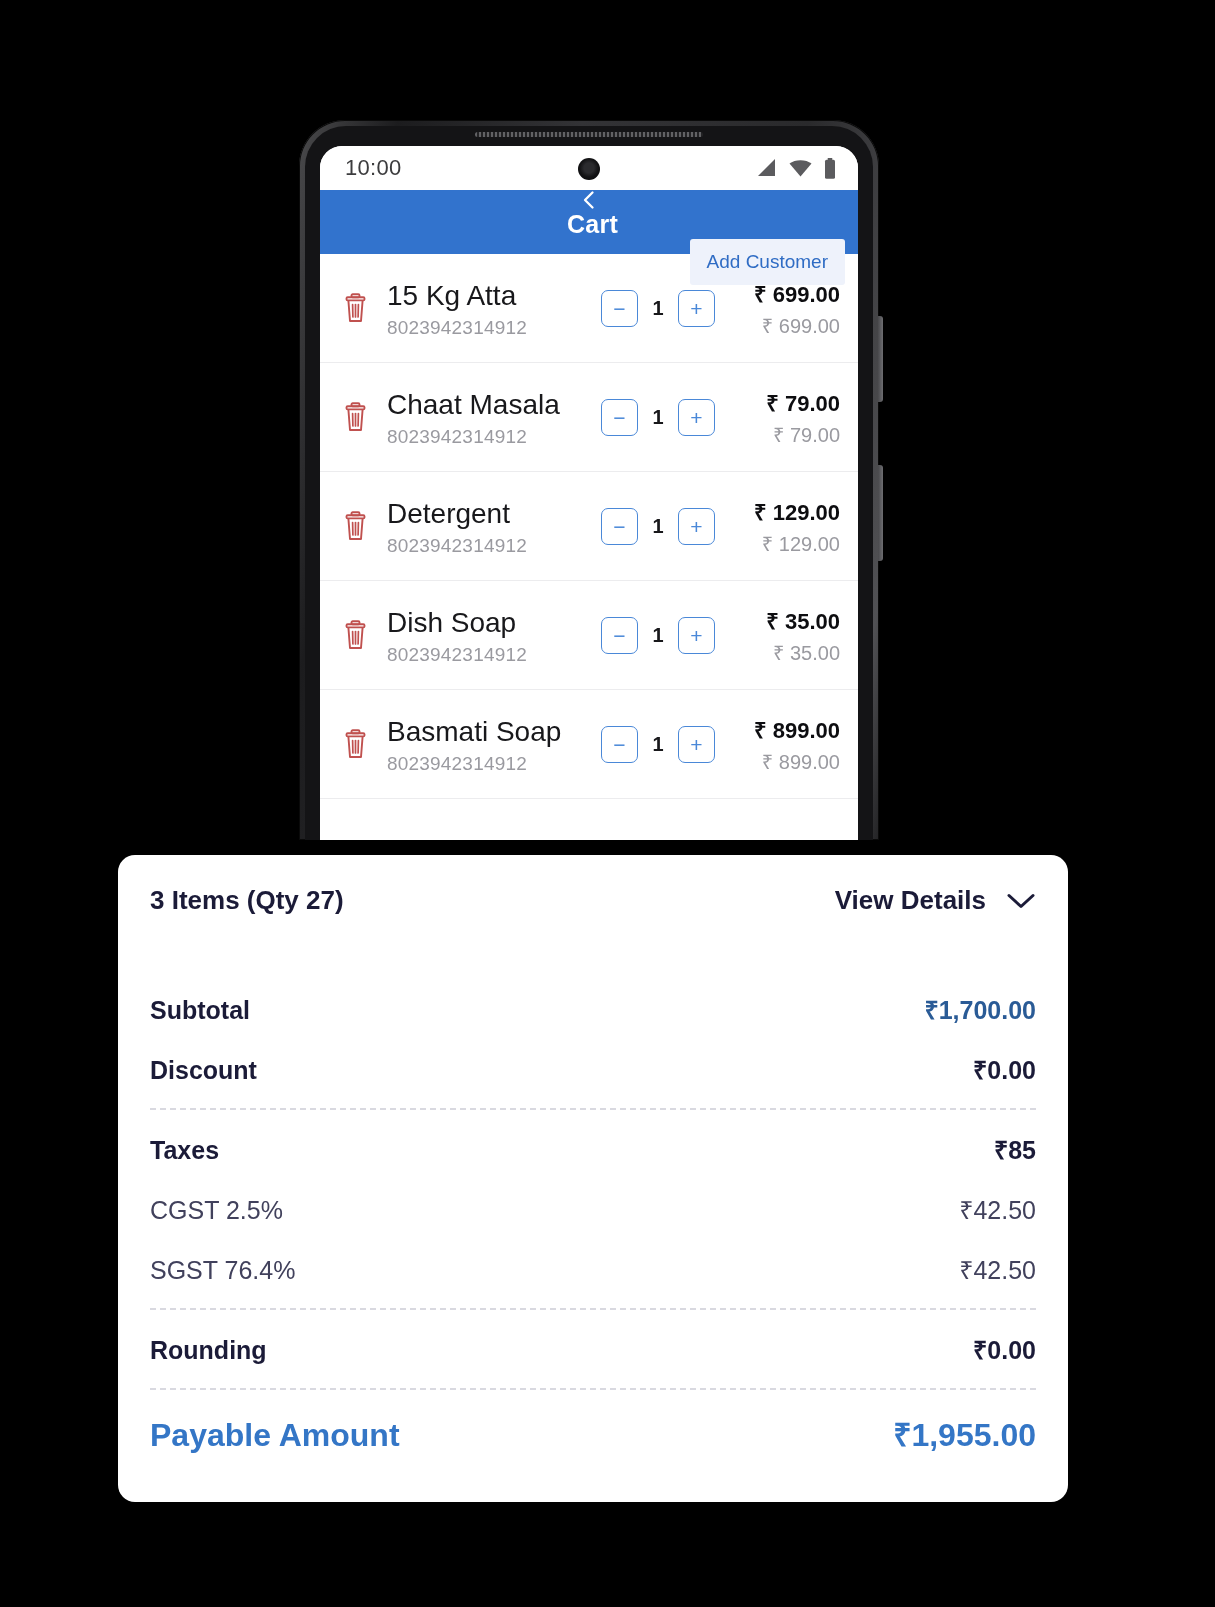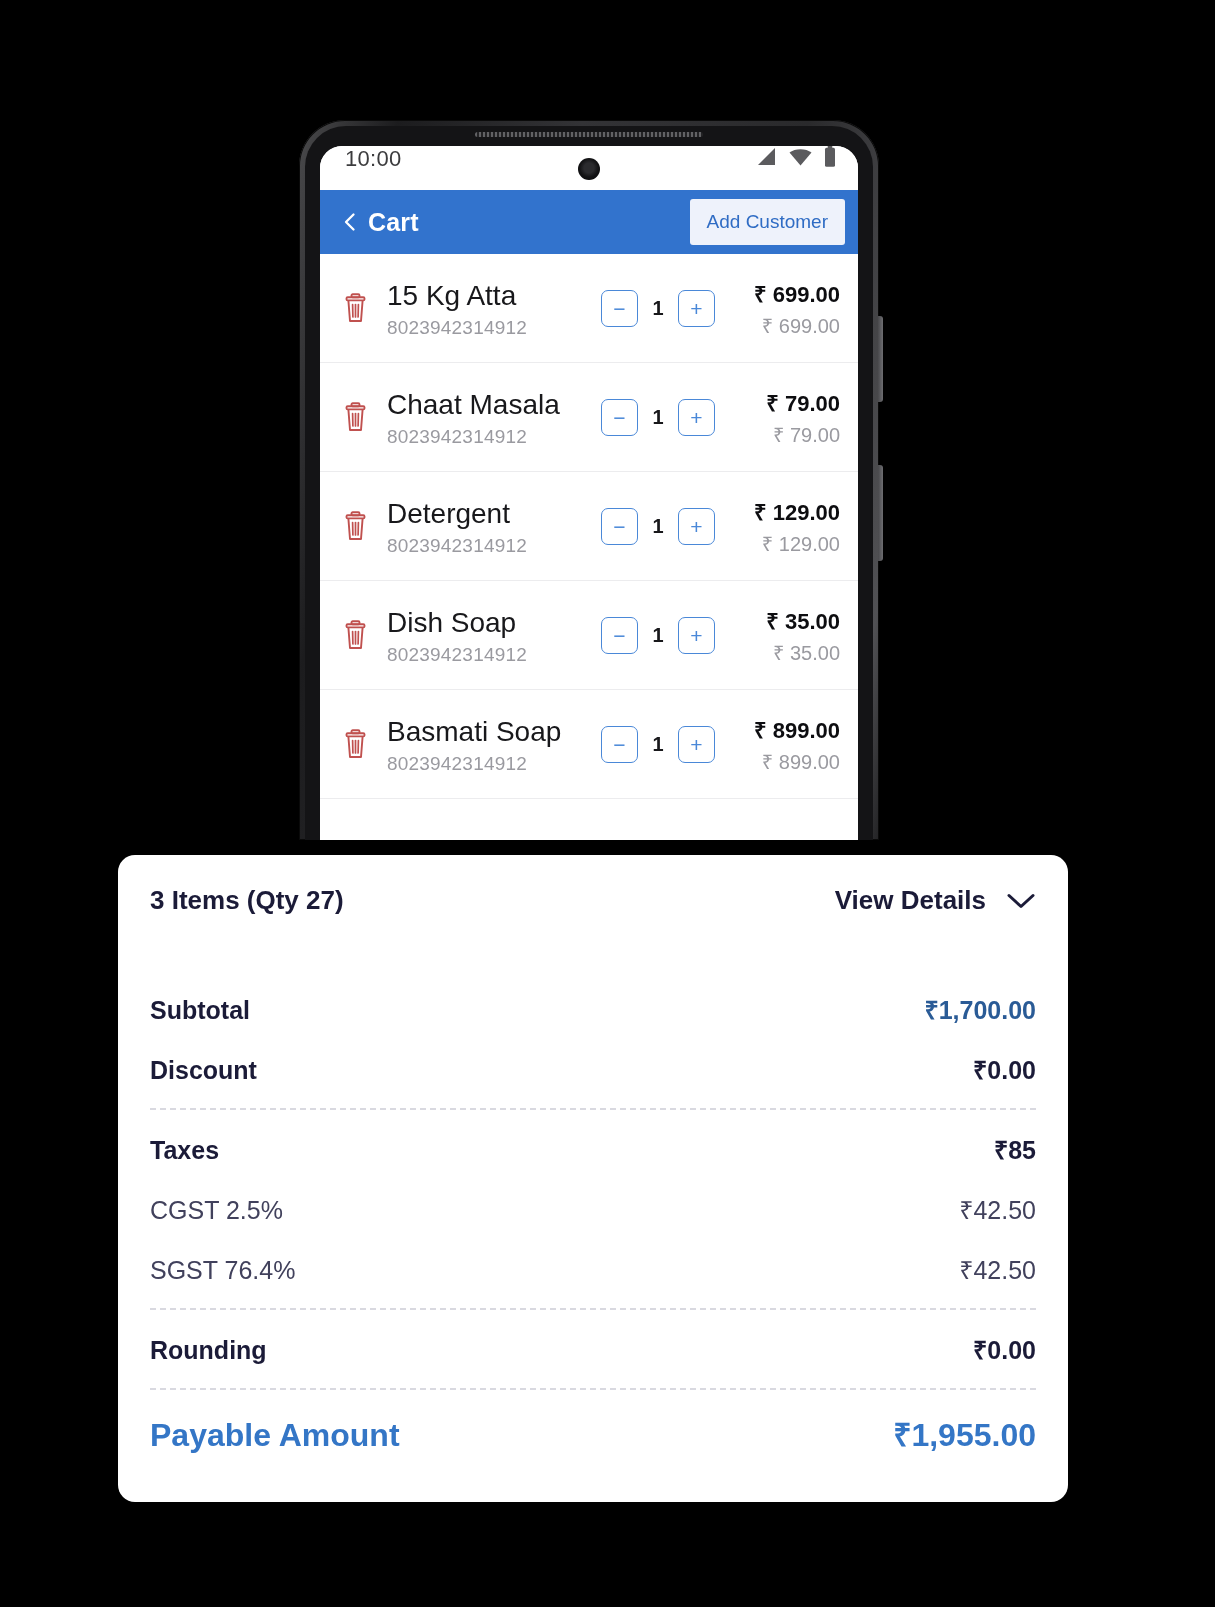--- a/index.html
+++ b/index.html
@@ -78,21 +78,21 @@
     background: #ffffff;
     border-radius: 22px 22px 0 0;
     overflow: hidden;
   }
 
   
   #status-bar {
     height: 44px;
     background: #ffffff;
     display: flex;
-    align-items: flex-start;
+    align-items: center;
     padding: 0 22px 0 25px;
     position: relative;
   }
   #status-time {
     font-size: 22px;
     color: #3c3c3e;
     letter-spacing: .3px;
   }
   #camera-punch {
     position: absolute;
@@ -112,20 +112,21 @@
   }
   .si { display: block; }
 
   
   #app-bar {
     height: 64px;
     background: #3273cd;
     display: flex;
     align-items: center;
     padding: 0 13px 0 20px;
+    flex-direction: column;
   }
   #back-chevron {
     width: 20px;
     height: 20px;
     flex: none;
     margin-right: 8px;
   }
   #app-bar-title {
     color: #ffffff;
     font-size: 25px;

